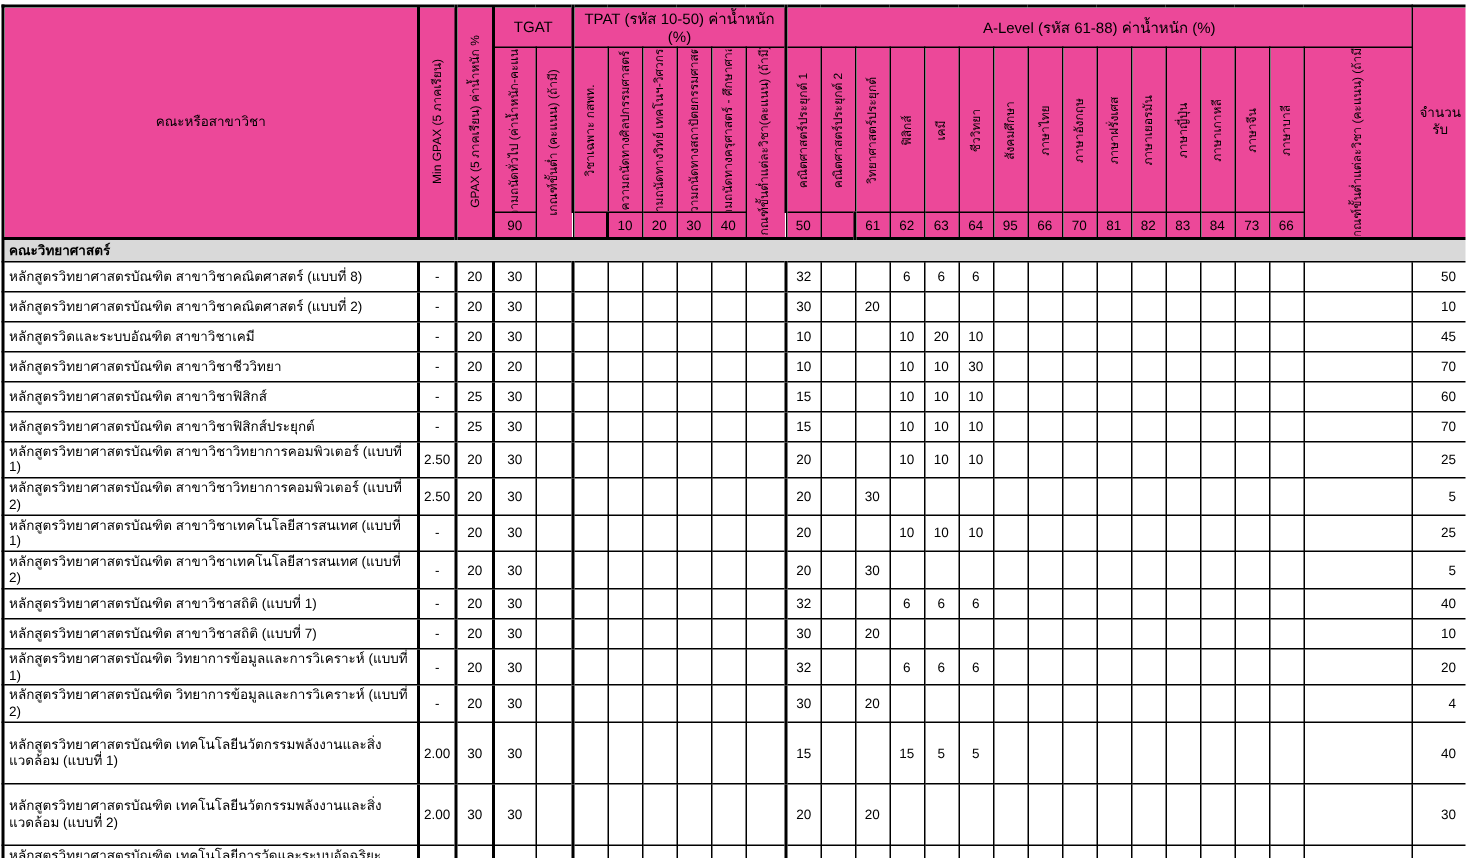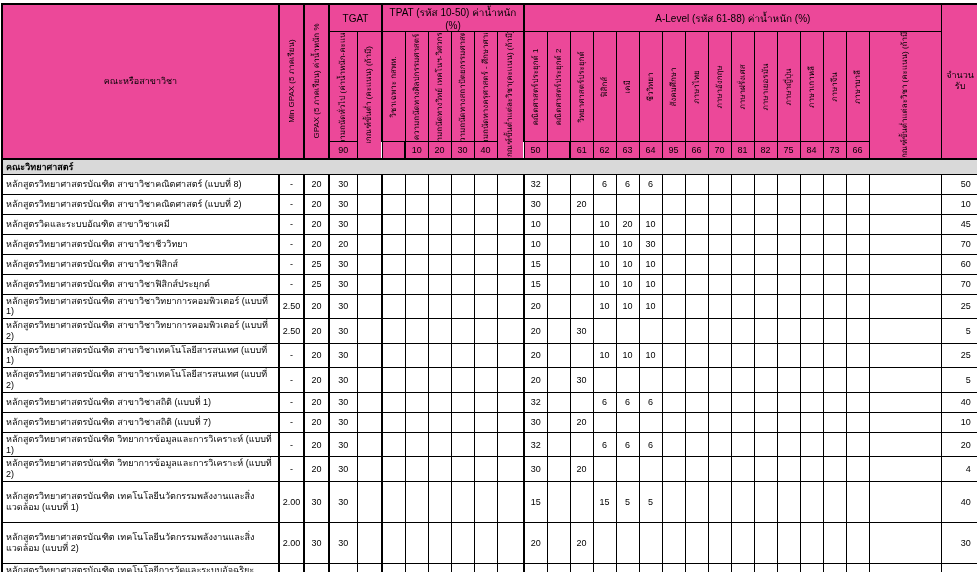--- a/index.html
+++ b/index.html
@@ -215,21 +215,21 @@
           <th class="green code"></th>
           <th class="green code groupL">61</th>
           <th class="green code">62</th>
           <th class="green code">63</th>
           <th class="green code">64</th>
           <th class="green code">95</th>
           <th class="green code">66</th>
           <th class="green code">70</th>
           <th class="green code">81</th>
           <th class="green code">82</th>
-          <th class="green code">75</th>
+          <th class="green code">83</th>
           <th class="green code">84</th>
           <th class="green code">73</th>
           <th class="green code">66</th>
           <th class="green code">87</th>
           <th class="green code">88</th>
           <th class="green code"></th>
         </tr>
     </thead>
     <tbody id="table-body">
         <tr class="section-row">

